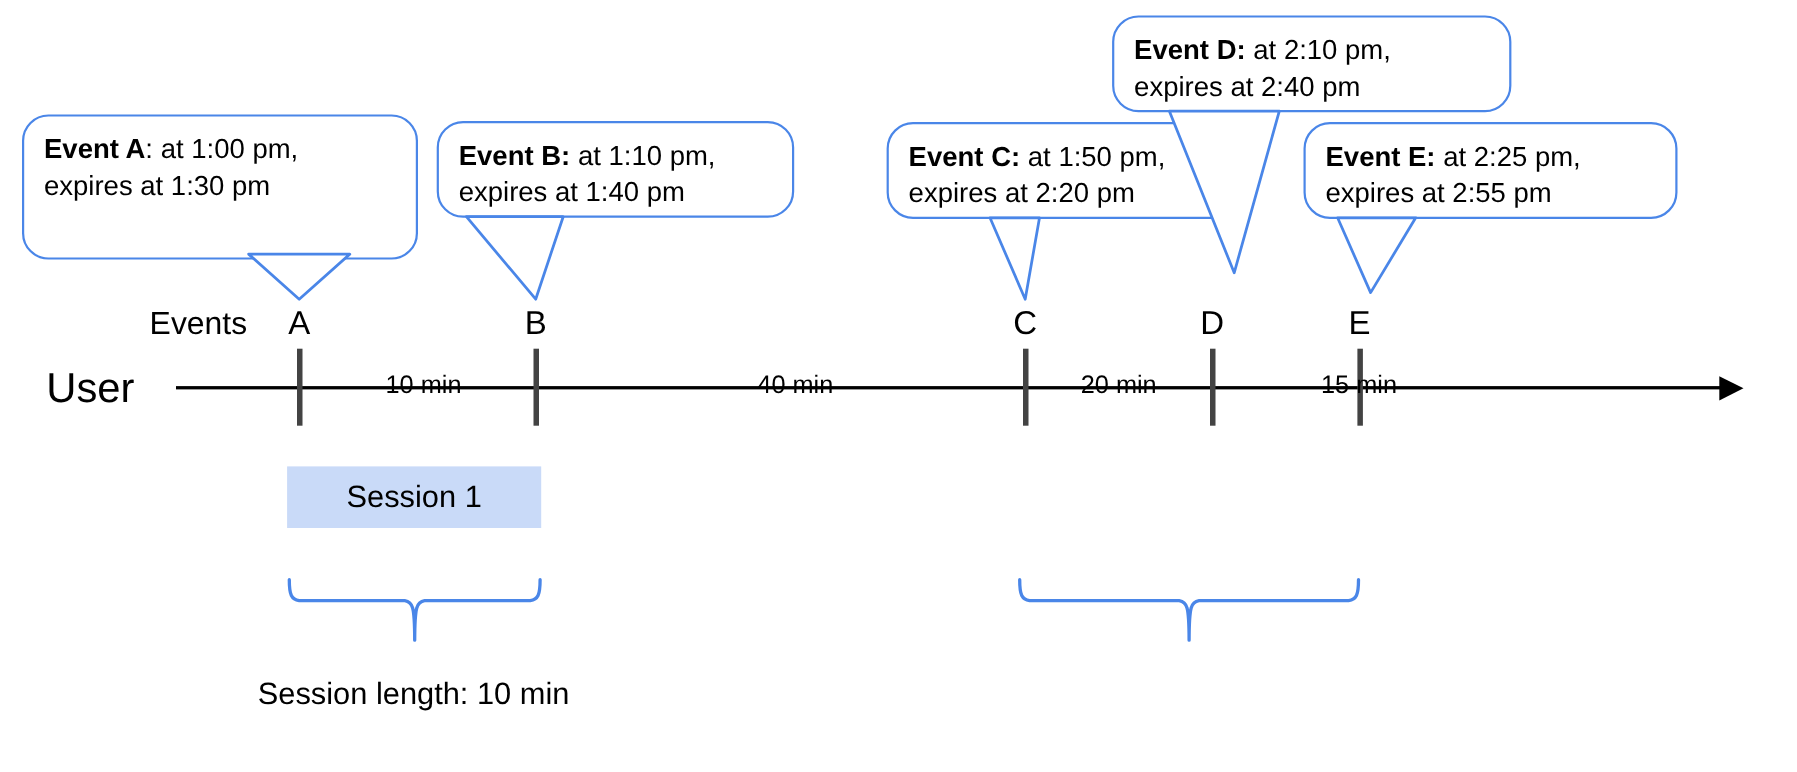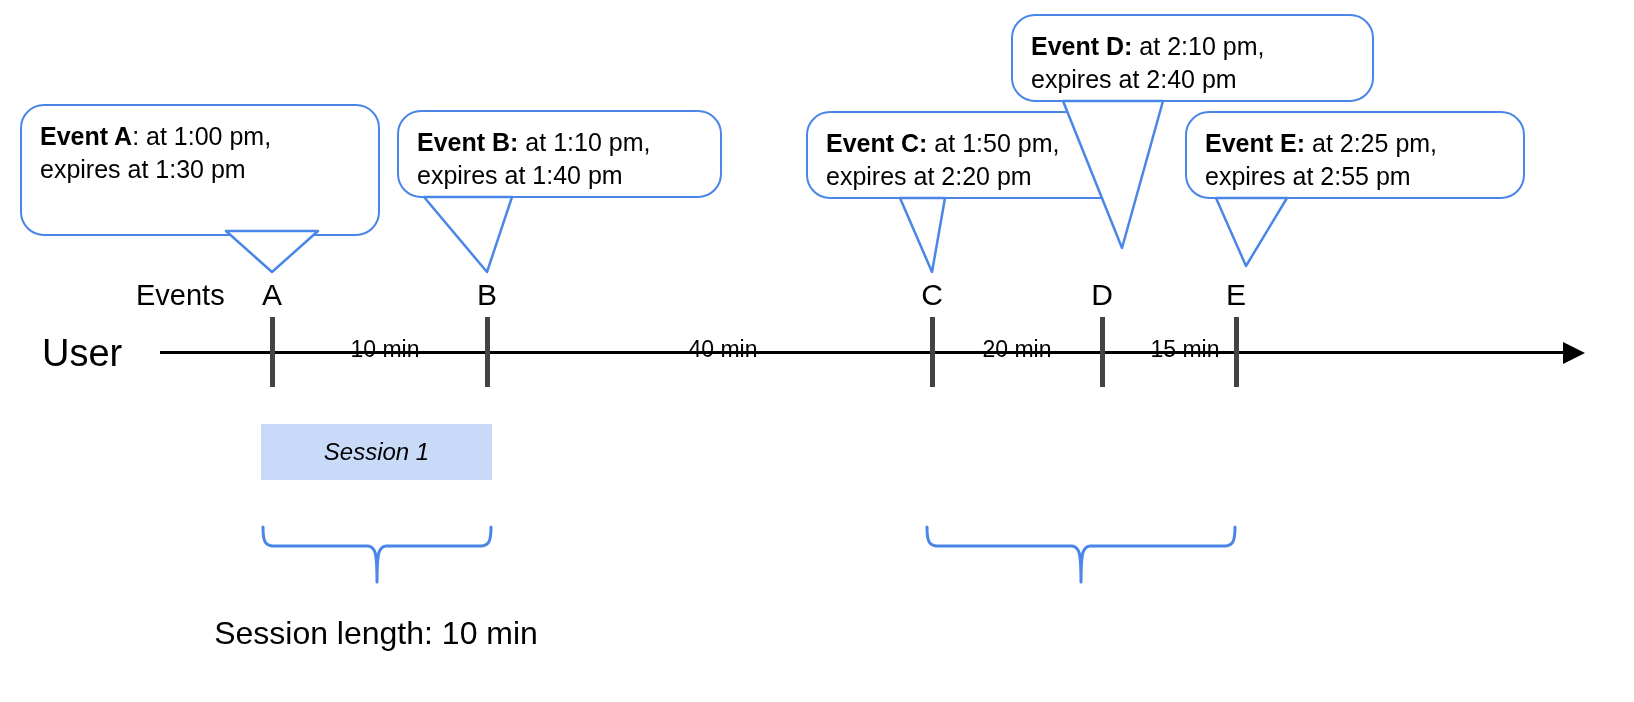--- a/index.html
+++ b/index.html
@@ -16,22 +16,22 @@
   .arrow-head{position:absolute;width:0;height:0;z-index:2;
               border-top:11px solid transparent;border-bottom:11px solid transparent;
               border-left:22px solid #000;}
   .tick{position:absolute;width:5px;background:#434343;z-index:3;}
   .tick-label{position:absolute;font-size:30px;line-height:1;z-index:3;text-align:center;}
   .interval-label{position:absolute;font-size:23px;line-height:1;z-index:3;text-align:center;margin-top:44px;}
   .axis-name{position:absolute;font-size:38px;line-height:1;z-index:3;}
   .events-name{position:absolute;font-size:29px;line-height:1;z-index:3;}
 
   .session-bar{position:absolute;background:var(--barfill);display:flex;
-               align-items:center;justify-content:center;font-size:24px;z-index:3;font-style:italic;}
-  .session-len{position:absolute;font-size:32px;line-height:1;text-align:center;z-index:3;}
+               align-items:center;justify-content:center;font-size:28px;z-index:3;}
+  .session-len{position:absolute;font-size:28px;line-height:1;text-align:center;z-index:3;}
 
   svg.overlay{position:absolute;left:0;top:0;width:1634px;height:702px;
               overflow:visible;z-index:4;pointer-events:none;}
   svg.tails{z-index:6;}
 </style>
 </head>
 <body style="background: rgb(255, 255, 255);">
 
 <div id="stage">
 
@@ -89,21 +89,21 @@
 
   <div class="tick-label" style="left:252px;top:280px;width:40px;">A</div>
   <div class="tick-label" style="left:467px;top:280px;width:40px;">B</div>
   <div class="tick-label" style="left:912px;top:280px;width:40px;">C</div>
   <div class="tick-label" style="left:1082px;top:280px;width:40px;">D</div>
   <div class="tick-label" style="left:1216px;top:280px;width:40px;">E</div>
 
   <div class="interval-label" style="left:320px;top:294px;width:130px;">10 min</div>
   <div class="interval-label" style="left:658px;top:294px;width:130px;">40 min</div>
   <div class="interval-label" style="left:952px;top:294px;width:130px;">20 min</div>
-  <div class="interval-label" style="left:1130px;top:294px;width:110px;">15 min</div>
+  <div class="interval-label" style="left:1160px;top:294px;width:110px;text-align:right;">15 min</div>
 
   <div class="session-bar" style="left:261px;top:424px;width:231px;height:56px;">
     <span>Session 1</span>
   </div>
 
   <svg class="overlay" viewBox="0 0 1634 702">
     <g fill="none" stroke="#4a86e8" stroke-width="3" stroke-linecap="round" stroke-linejoin="round">
 
       <path d="
         M 263 527

